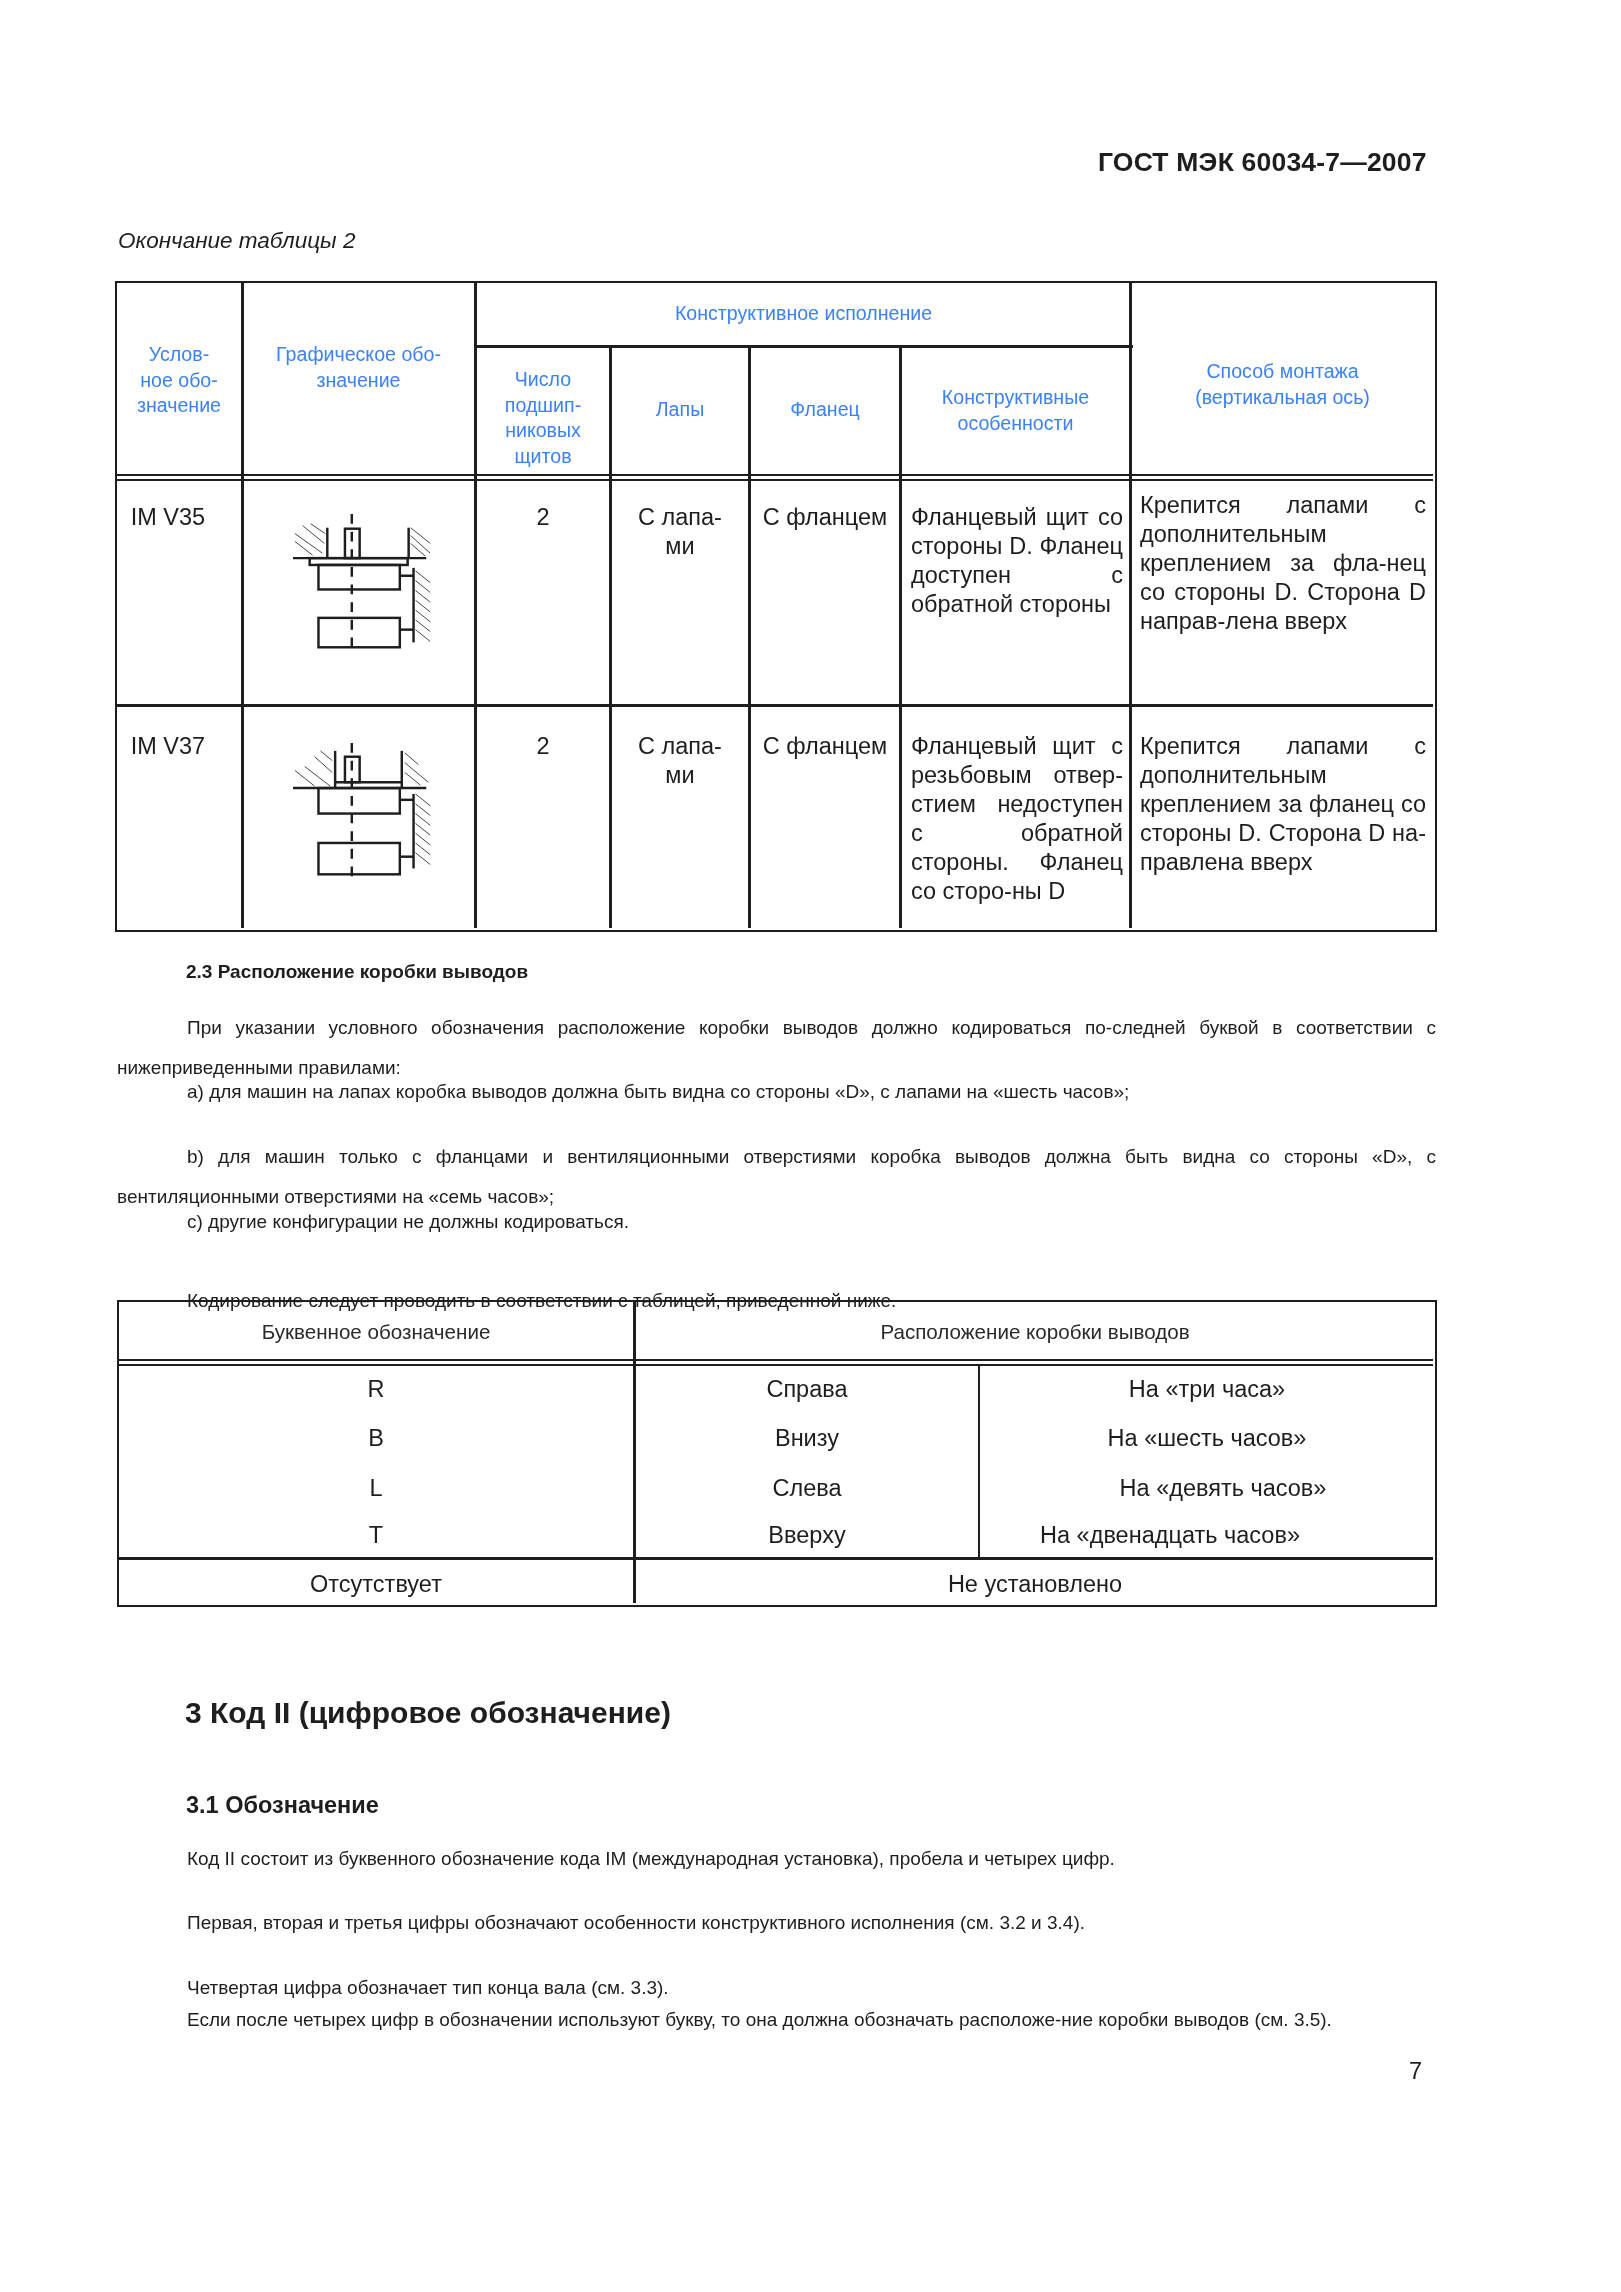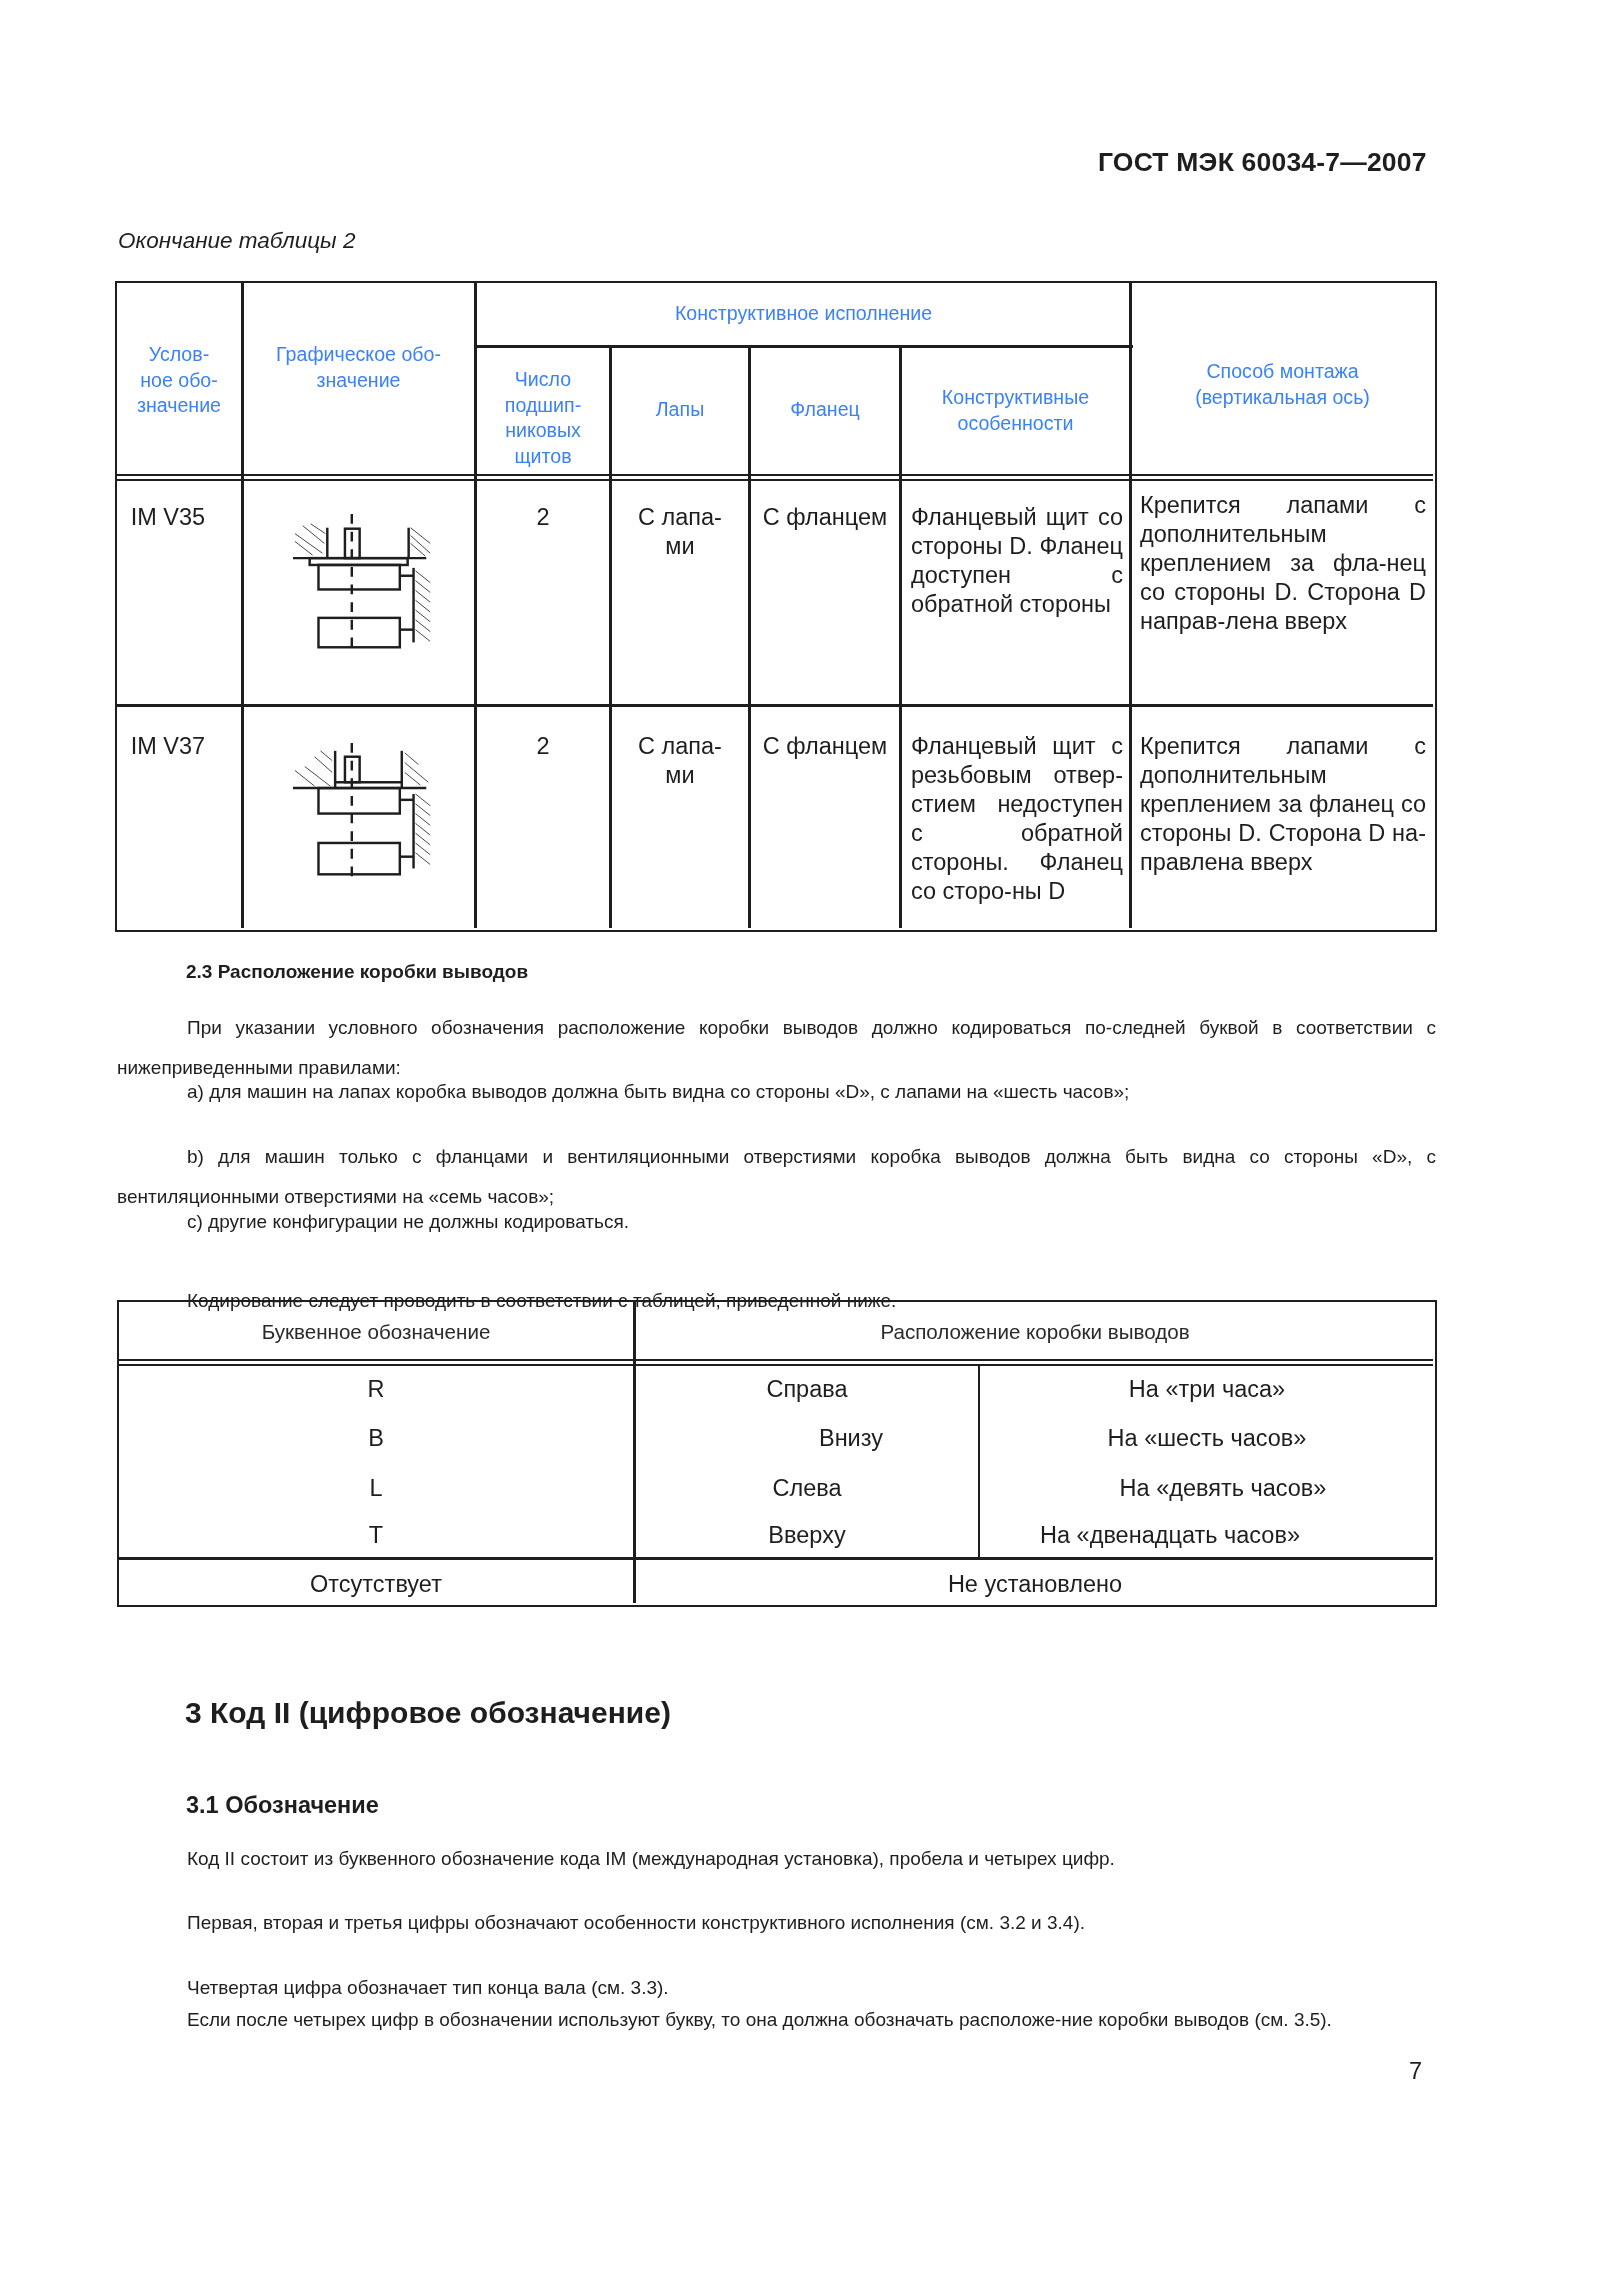--- a/index.html
+++ b/index.html
@@ -164,21 +164,21 @@
   <div class="hl" style="left:0; width:1314px; top:255px;"></div>
 
   <div class="cell hd" style="left:0; width:514px; top:17.6px;">Буквенное обозначение</div>
   <div class="cell hd" style="left:517px; width:798px; top:17.6px;">Расположение коробки выводов</div>
 
   <div class="cell" style="left:0; width:514px; top:74px;">R</div>
   <div class="cell" style="left:517px; width:342px; top:74px;">Справа</div>
   <div class="cell" style="left:861px; width:454px; top:74px;">На «три часа»</div>
 
   <div class="cell" style="left:0; width:514px; top:123px;">B</div>
-  <div class="cell" style="left:517px; width:342px; top:123px;margin-left:44px;">Внизу</div>
+  <div class="cell" style="left:517px; width:342px; top:123px;">Внизу</div>
   <div class="cell" style="left:861px; width:454px; top:123px;">На «шесть часов»</div>
 
   <div class="cell" style="left:0; width:514px; top:173px;">L</div>
   <div class="cell" style="left:517px; width:342px; top:173px;">Слева</div>
   <div class="cell" style="left:861px; width:454px; top:173px;padding-left:32px;">На «девять часов»</div>
 
   <div class="cell" style="left:0; width:514px; top:220px;">T</div>
   <div class="cell" style="left:517px; width:342px; top:220px;">Вверху</div>
   <div class="cell" style="left:824px; width:454px; top:220px;">На «двенадцать часов»</div>
 

